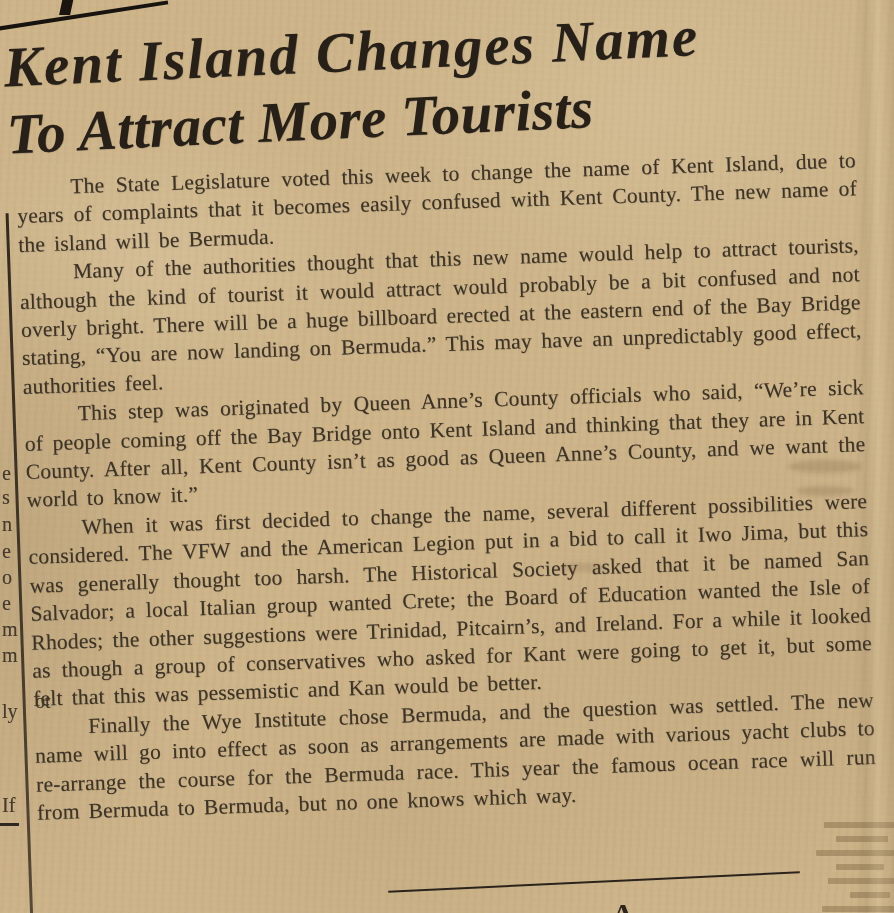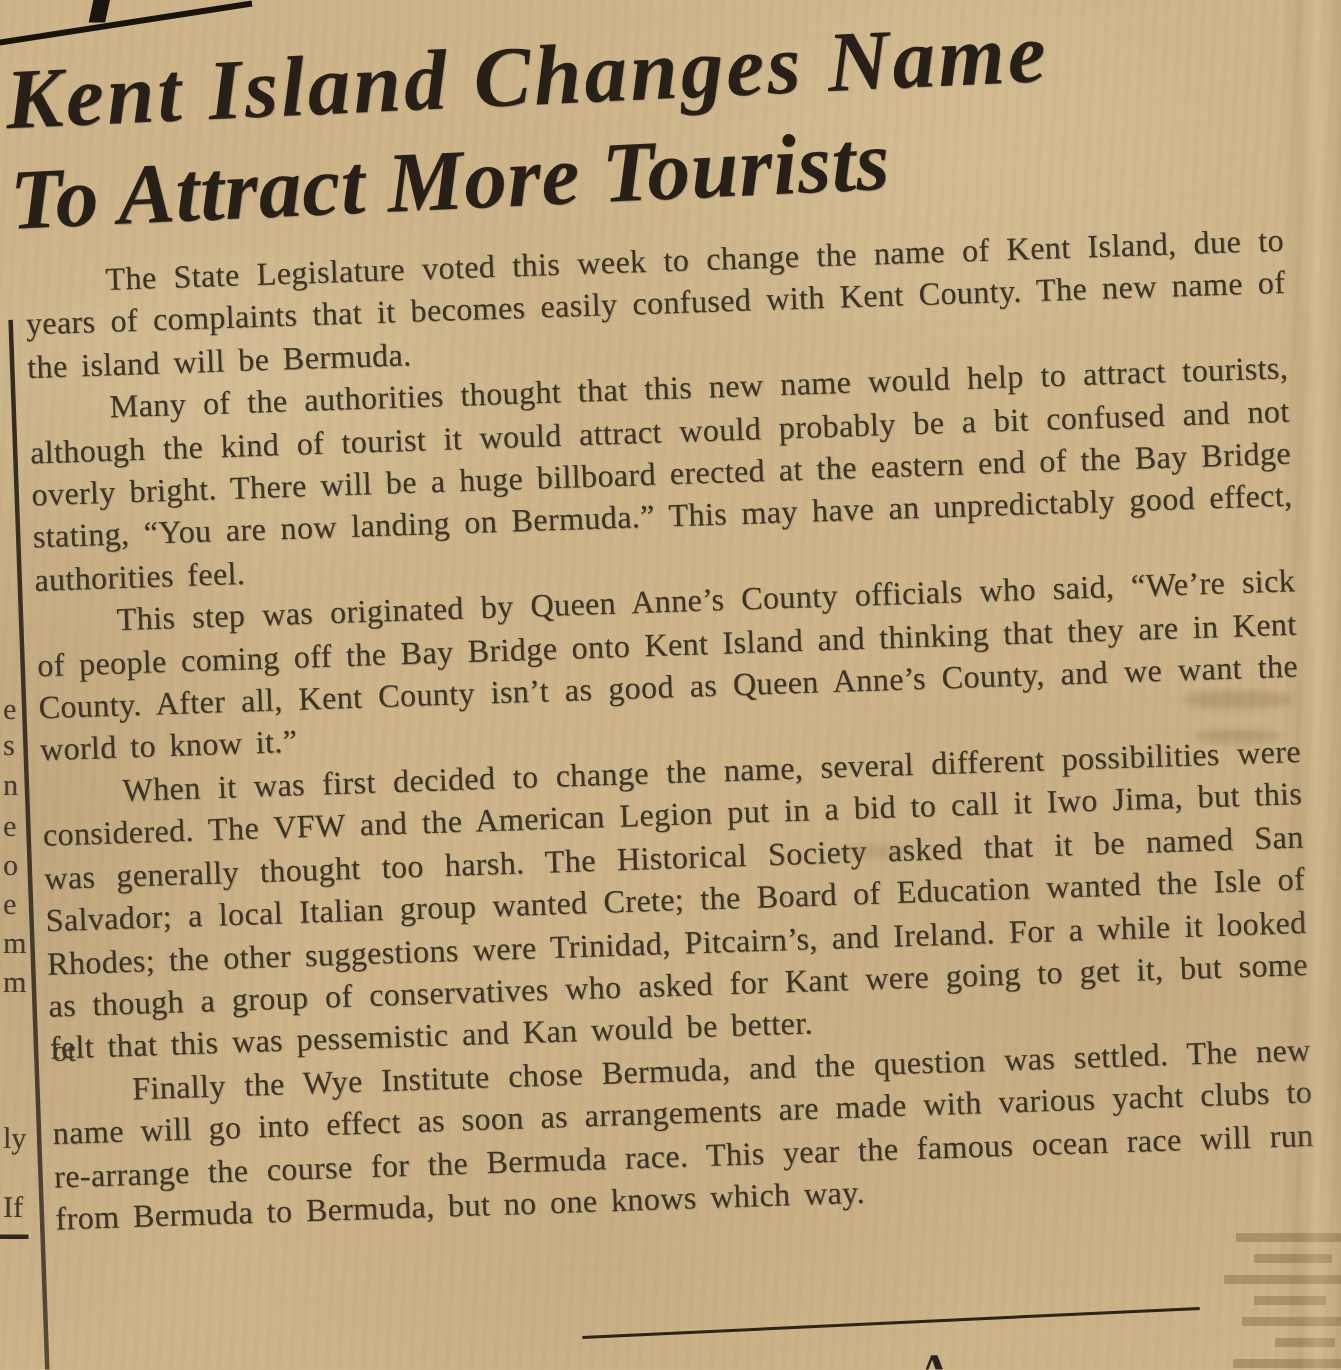--- a/index.html
+++ b/index.html
@@ -46,21 +46,21 @@
   .frag{position:absolute;left:2px;font-family:"Liberation Serif","DejaVu Serif",serif;font-size:20px;color:#443a2d;text-shadow:0.3px 0.3px 0.5px rgba(58,48,38,0.4);}
   .frag:nth-of-type(1){top:462px;}
   .frag:nth-of-type(2){top:486px;}
   .frag:nth-of-type(3){top:513px;}
   .frag:nth-of-type(4){top:540px;}
   .frag:nth-of-type(5){top:566px;}
   .frag:nth-of-type(6){top:592px;}
   .frag:nth-of-type(7){top:618px;}
   .frag:nth-of-type(8){top:644px;}
   .frag:nth-of-type(9){top:690px;margin-left:33px;}
-  .frag:nth-of-type(10){top:748px;}
+  .frag:nth-of-type(10){top:700px;}
   .frag:nth-of-type(11){top:794px;}
   .frag-dash{position:absolute;left:0;top:823px;width:19px;height:2.5px;background:#2f2820;}
   
   .edge-rule{position:absolute;left:-4px;top:27px;width:174px;height:3.5px;background:#17130e;transform:rotate(-8.8deg);transform-origin:left center;}
   .edge-tick{position:absolute;left:61px;top:-3px;width:11px;height:18px;background:#1a150f;transform:skewX(-12deg);}
   
   .end-rule{position:absolute;left:388px;top:881px;width:412px;height:2px;background:var(--rule);transform:rotate(-2.7deg);}
   
   .next-letter{position:absolute;left:612px;top:897px;font:bold 30px "Liberation Serif","DejaVu Serif",serif;color:#2a241c;}
   

